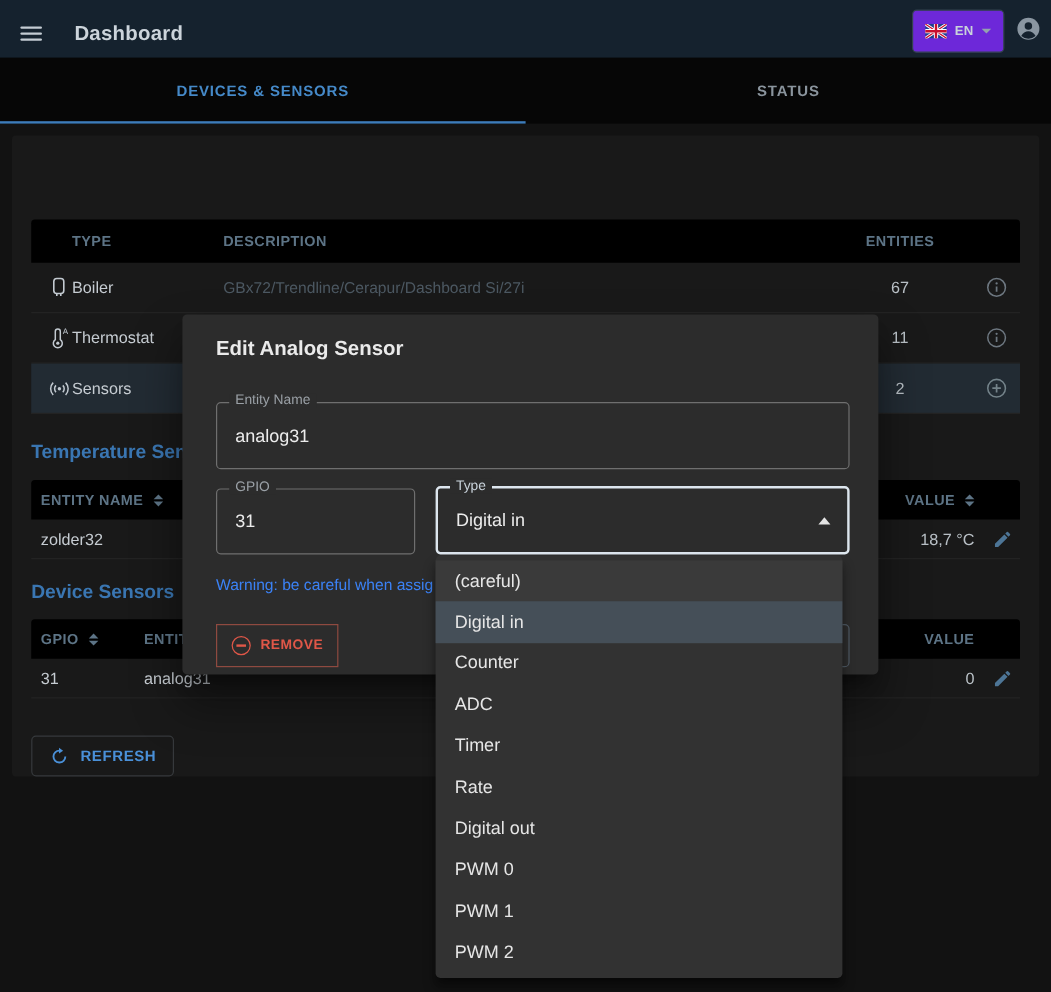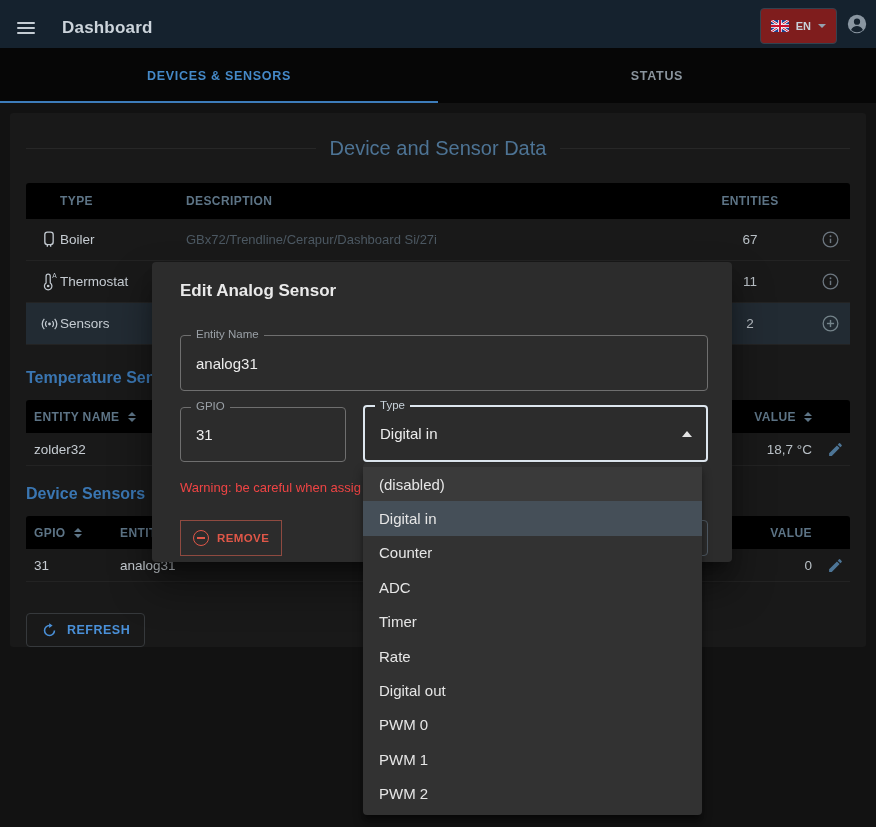--- a/index.html
+++ b/index.html
@@ -5,21 +5,21 @@
   * { box-sizing: border-box; margin: 0; padding: 0; }
   html,body { background:#000; }
   body { font-family: "Liberation Sans", "DejaVu Sans", sans-serif; }
   .stage { position:relative; width:876px; height:827px; background:#121212; overflow:hidden; }
 
   
   .appbar { position:absolute; left:0; top:0; width:876px; height:56px; background:#15222e; display:flex; align-items:center; }
   .menu-btn { width:40px; height:40px; margin-left:6px; display:flex; flex-direction:column; justify-content:center; align-items:center; gap:3px; cursor:pointer; }
   .menu-btn span { width:18px; height:2px; background:#c4ccd3; border-radius:1px; }
   .app-title { margin-left:16px; font-size:17px; font-weight:bold; color:#ccd4db; letter-spacing:.2px; }
-  .lang-btn { position:absolute; right:39px; top:8px; height:30px; display:flex; align-items:center; gap:7px; padding:17px 10px; border:1px solid #33424f; border-radius:4px; background:#7f1d1d; color:#c9d2da; font-size:11px; font-weight:bold; cursor:pointer; }
+  .lang-btn { position:absolute; right:39px; top:8px; height:30px; display:flex; align-items:center; gap:7px; padding:17px 10px; border:1px solid #33424f; border-radius:4px; background:#6d28d9; color:#c9d2da; font-size:11px; font-weight:bold; cursor:pointer; }
   .caret-down { width:0; height:0; border-left:4px solid transparent; border-right:4px solid transparent; border-top:4px solid #93a2af; }
   .avatar { position:absolute; right:8px; top:13px; width:22px; height:22px; cursor:pointer; }
 
   
   .tabbar { position:absolute; left:0; top:48px; width:876px; height:55px; background:#060606; display:flex; }
   .tab { flex:1; display:flex; align-items:center; justify-content:center; font-size:12.5px; font-weight:bold; letter-spacing:.7px; color:#8a949d; position:relative; cursor:pointer; }
   .tab.active { color:#4589c8; }
   .tab.active::after { content:""; position:absolute; left:0; right:0; bottom:0; height:2px; background:#3d7cba; }
 
   
@@ -64,21 +64,21 @@
   .modal-title { padding:19px 28px 0; font-size:17px; font-weight:bold; color:#eaeaea; }
   .field { position:absolute; border:1px solid #6f6f6f; border-radius:4px; }
   .f-entity { left:28px; top:73px; width:528px; height:56px; }
   .f-gpio   { left:28px; top:145px; width:166px; height:55px; }
   .f-type   { left:211px; top:143px; width:345px; height:57px; border:2px solid #dde6ee; cursor:pointer; }
   .f-label { position:absolute; top:-8px; left:10px; background:#2c2c2c; padding:0 5px; font-size:11.5px; color:#9aa0a6; }
   .f-type .f-label { color:#c8d2da; }
   .f-input { position:absolute; inset:0; width:100%; height:100%; background:transparent; border:none; outline:none; color:#ececec; font-size:15px; padding:0 15px; font-family:inherit; }
   .f-value { position:absolute; inset:0; display:flex; align-items:center; padding:0 15px; color:#ececec; font-size:15px; }
   .caret-up { position:absolute; right:14px; top:50%; margin-top:-3px; width:0; height:0; border-left:5px solid transparent; border-right:5px solid transparent; border-bottom:6px solid #e4e4e4; }
-  .warning { position:absolute; left:28px; top:218px; font-size:13px; color:#ef4444; white-space:nowrap; }
+  .warning { position:absolute; left:28px; top:218px; font-size:13px; color:#3b82f6; white-space:nowrap; }
   .remove-btn { position:absolute; left:28px; top:258px; height:36px; display:flex; align-items:center; gap:8px; padding:0 12px; border:1px solid #8f4a40; border-radius:0; background:transparent; color:#e05748; font-size:11.5px; font-weight:bold; letter-spacing:.4px; cursor:pointer; }
   .minus-circle { width:16px; height:16px; border:1.6px solid #e05748; border-radius:50%; position:relative; }
   .minus-circle::after { content:""; position:absolute; left:3px; right:3px; top:50%; height:1.6px; margin-top:-.8px; background:#e05748; }
   .obscured-btn { position:absolute; left:480px; top:258px; width:76px; height:36px; border:1px solid #4f5a64; border-radius:4px; background:transparent; cursor:pointer; }
 
   
   .dropdown { position:absolute; left:363px; top:463px; width:339px; height:352px; background:#323232; border-radius:4px; padding:4px 0; z-index:20;
               box-shadow:0 5px 5px -3px rgba(0,0,0,.4), 0 8px 10px 1px rgba(0,0,0,.3); }
   .opt { height:34.4px; display:flex; align-items:center; padding:0 16px; font-size:15px; color:#e6e6e6; cursor:pointer; }
   .opt.hovered { background:#3a3a3a; }
@@ -117,25 +117,20 @@
       </svg>
     </div>
   </div>
 
   <div class="tabbar">
     <div class="tab active">DEVICES &amp; SENSORS</div>
     <div class="tab">STATUS</div>
   </div>
 
   <div class="card">
-    <div class="card-title-row">
-      <div class="line"></div>
-      <div class="card-title">Device and Sensor Data</div>
-      <div class="line"></div>
-    </div>
 
     <div class="tbl devices">
       <div class="thead">
         <div class="c-icon"></div>
         <div class="c-type">TYPE</div>
         <div class="c-desc">DESCRIPTION</div>
         <div class="c-ent">ENTITIES</div>
         <div class="c-act"></div>
       </div>
 
@@ -287,21 +282,21 @@
     <div class="warning">Warning: be careful when assig</div>
 
     <button class="remove-btn">
       <span class="minus-circle"></span>
       <span>REMOVE</span>
     </button>
     <button class="obscured-btn"></button>
   </div>
 
   <div class="dropdown">
-    <div class="opt hovered">(disabled)</div>
+    <div class="opt hovered">(careful)</div>
     <div class="opt selected">Digital in</div>
     <div class="opt">Counter</div>
     <div class="opt">ADC</div>
     <div class="opt">Timer</div>
     <div class="opt">Rate</div>
     <div class="opt">Digital out</div>
     <div class="opt">PWM 0</div>
     <div class="opt">PWM 1</div>
     <div class="opt">PWM 2</div>
   </div>

